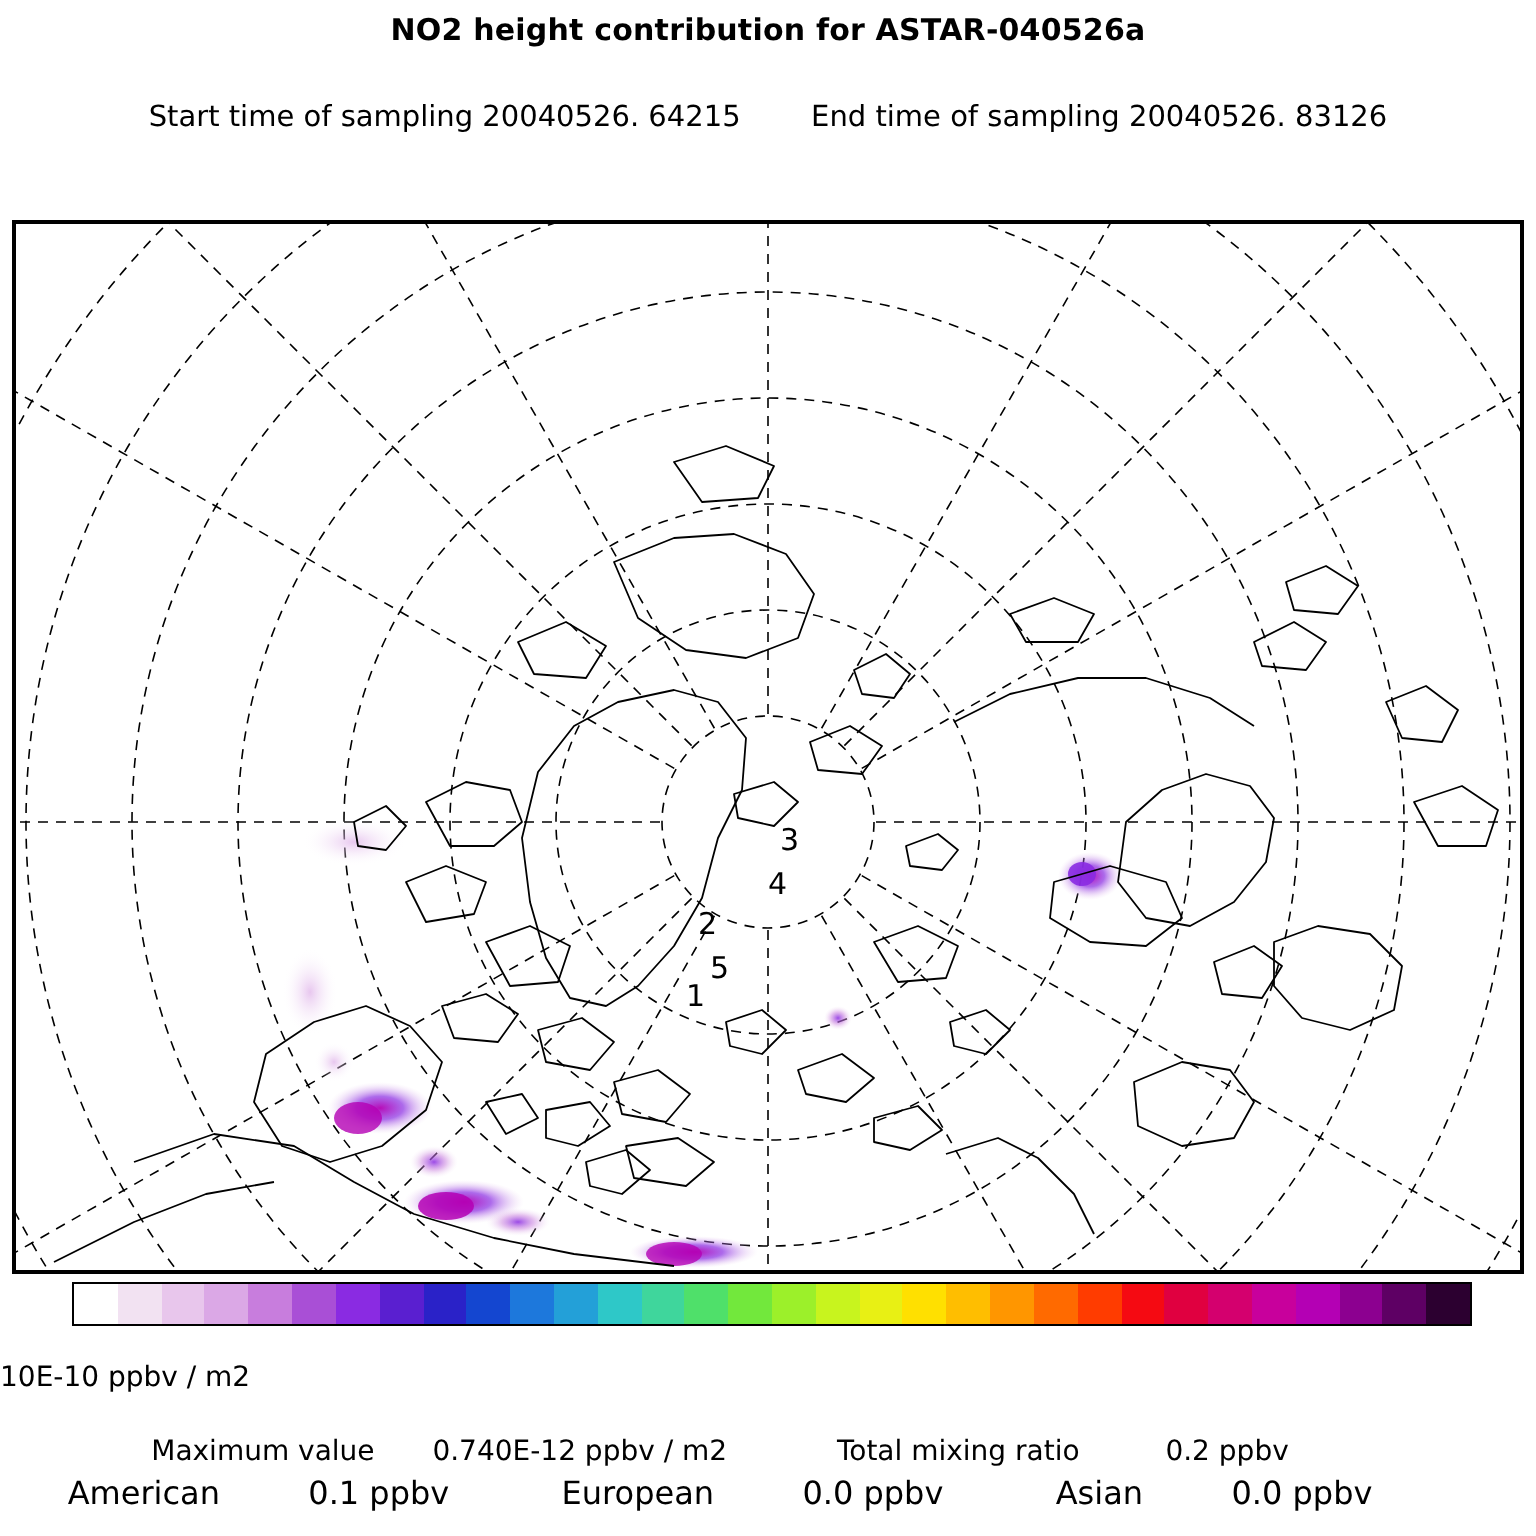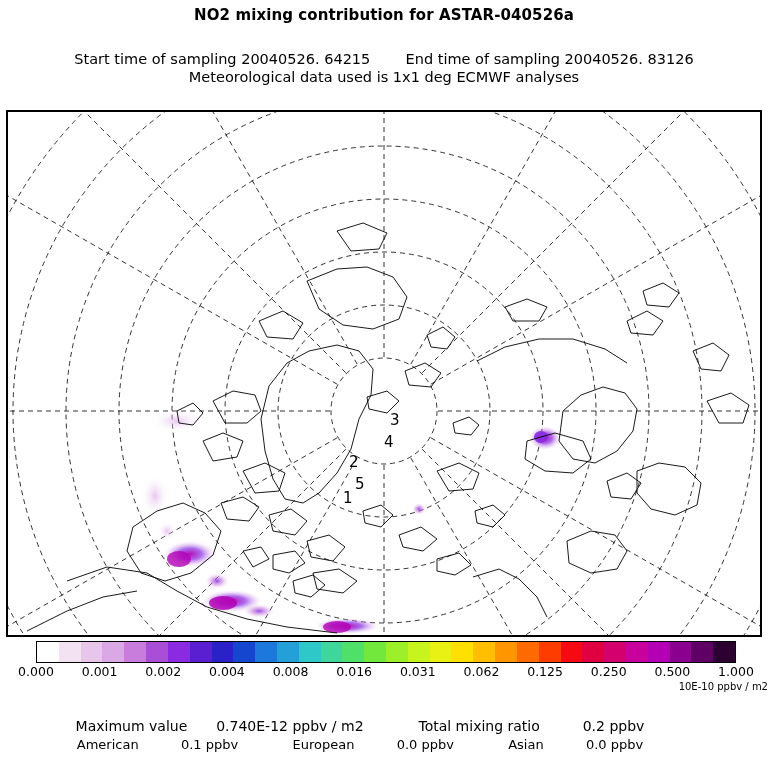--- a/index.html
+++ b/index.html
@@ -84,56 +84,53 @@
   }
   .cbar-labels span {
     position: absolute;
     transform: translateX(-50%);
     white-space: nowrap;
   }
   .cbar-unit {
     position: absolute;
     top: 681px;
     width: 768px;
-    text-align: right;
-    font-size: 10px;
+    text-align: left;
+    font-size: 14px;
   }
 
   
   .footer {
     position: absolute;
     top: 718px;
     width: 720px;
     text-align: center;
     font-size: 14px;
   }
   .foot-row1 span { display: inline-block; }
   .foot-row2 {
     margin-top: 3px;
-    font-size: 13px;
+    font-size: 16px;
   }
   .fgap1 { display: inline-block; width: 34px; }
   .fgap2 { display: inline-block; width: 20px; }
   .fgap3 { display: inline-block; width: 46px; }
   .fgap5 { display: inline-block; width: 34px; }
 </style>
 </head>
 <body>
 
 <div class="page">
 
   <div class="header">
-    <div class="title">NO2 mixing contribution for ASTAR-040526a</div>
+    <div class="title">NO2 height contribution for ASTAR-040526a</div>
     <div class="hdr-row">
       <span class="col-a">Start time of sampling 20040526. 64215</span>
       <span class="gapA"></span>
       <span class="col-b">End time of sampling 20040526. 83126</span>
-    </div>
-    <div class="hdr-row">
-      <span>Meteorological data used is 1x1 deg ECMWF analyses</span>
     </div>
   </div>
 
   <div class="map-wrap">
     <svg class="map-svg" width="754" height="525" viewBox="0 0 754 525">
       <defs>
         <clipPath id="mapclip">
           <rect x="0" y="0" width="754" height="525"></rect>
         </clipPath>
         <radialGradient id="g1" cx="50%" cy="50%" r="50%">
@@ -297,34 +294,20 @@
         <div style="background: rgb(245, 10, 18);"></div>
         <div style="background: rgb(224, 0, 64);"></div>
         <div style="background: rgb(212, 0, 110);"></div>
         <div style="background: rgb(200, 0, 156);"></div>
         <div style="background: rgb(180, 0, 180);"></div>
         <div style="background: rgb(140, 0, 144);"></div>
         <div style="background: rgb(94, 0, 100);"></div>
         <div style="background: rgb(44, 0, 48);"></div>
       </div>
   </div>
-  <div class="cbar-labels" id="cbar-labels">
-      <span style="left: 36px;">0.000</span>
-      <span style="left: 99.6364px;">0.001</span>
-      <span style="left: 163.273px;">0.002</span>
-      <span style="left: 226.909px;">0.004</span>
-      <span style="left: 290.545px;">0.008</span>
-      <span style="left: 354.182px;">0.016</span>
-      <span style="left: 417.818px;">0.031</span>
-      <span style="left: 481.455px;">0.062</span>
-      <span style="left: 545.091px;">0.125</span>
-      <span style="left: 608.727px;">0.250</span>
-      <span style="left: 672.364px;">0.500</span>
-      <span style="left: 736px;">1.000</span>
-    </div>
   <div class="cbar-unit">10E-10 ppbv / m2</div>
 
   <div class="footer">
     <div class="foot-row1">
       <span>Maximum value</span>
       <span class="fgap2"></span>
       <span>0.740E-12 ppbv / m2</span>
       <span class="fgap3"></span>
       <span>Total mixing ratio</span>
       <span class="fgap5"></span>

